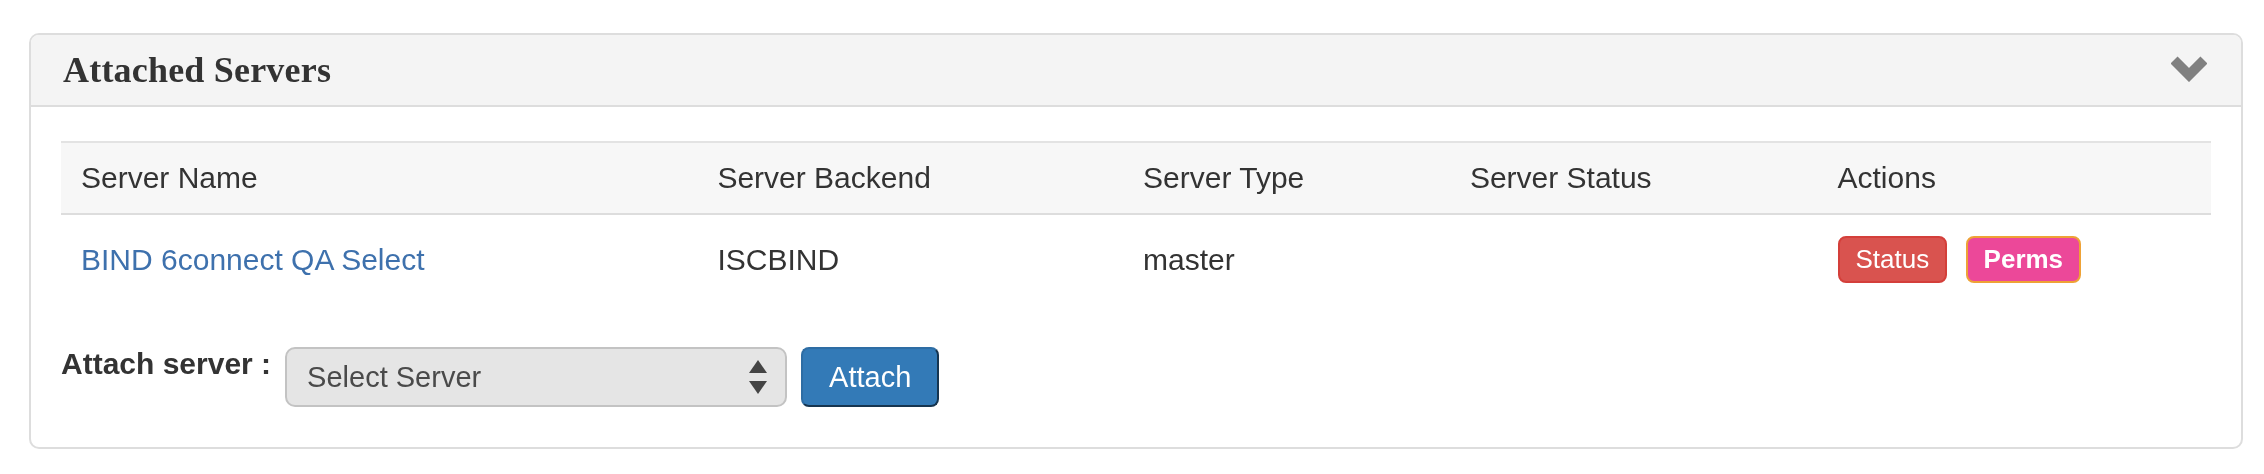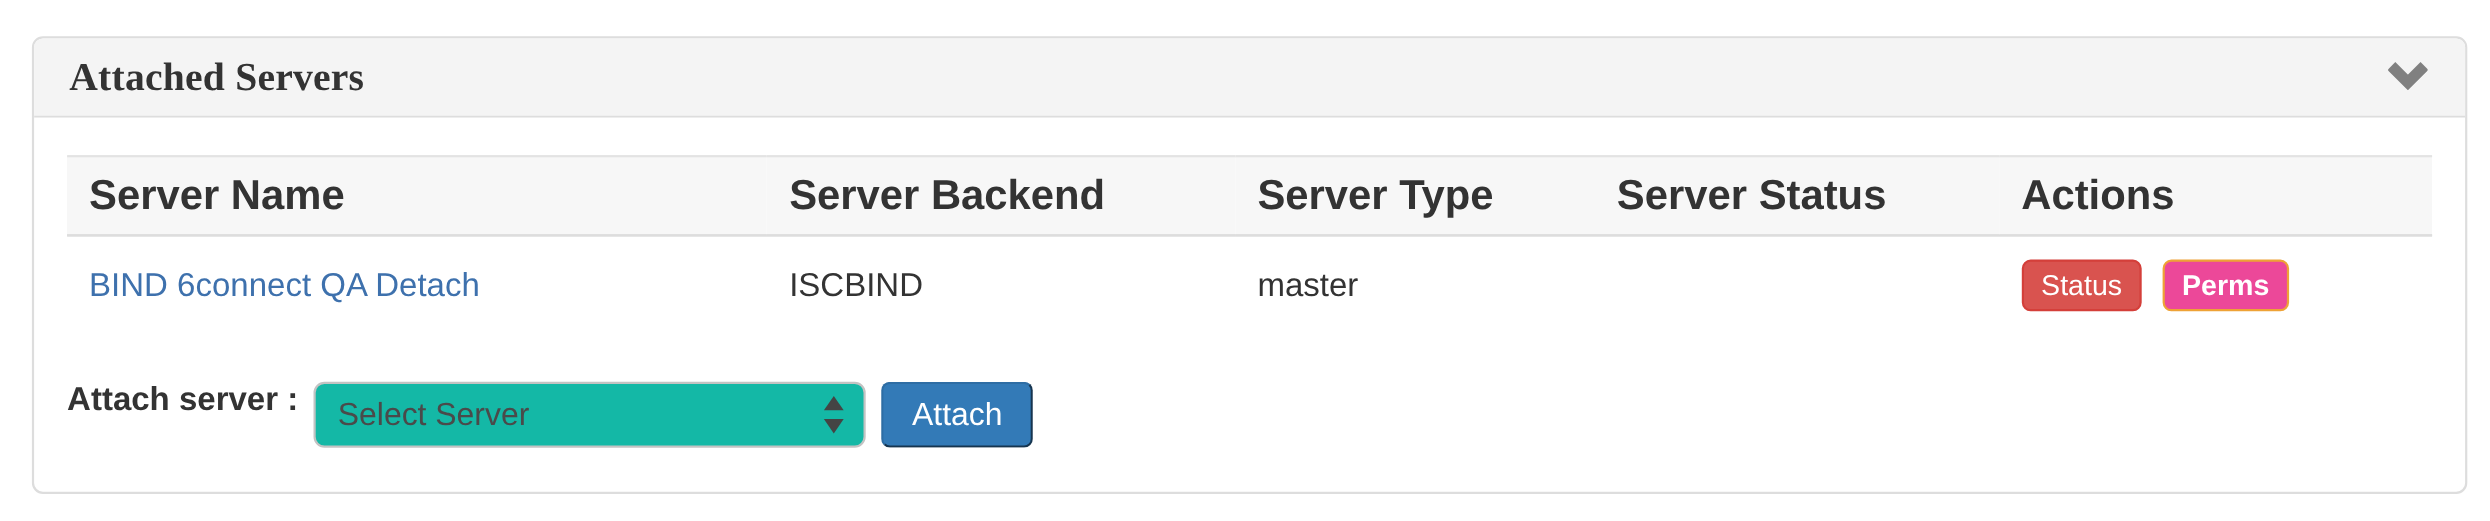--- a/index.html
+++ b/index.html
@@ -57,22 +57,22 @@
   table.servers-table {
     width: 100%;
     border-collapse: collapse;
     table-layout: fixed;
   }
   .servers-table thead tr {
     background: #f7f7f7;
   }
   .servers-table th {
     text-align: left;
-    font-size: 38px;
-    font-weight: 700;
+    font-size: 30px;
+    font-weight: 400;
     color: #333333;
     height: 72px;
     padding: 0 20px;
     border-top: 2px solid #e3e3e3;
     border-bottom: 2px solid #dddddd;
   }
   .servers-table td {
     font-size: 30px;
     color: #333333;
     height: 90px;
@@ -128,21 +128,21 @@
     width: 502px;
     height: 60px;
   }
   .select-wrap select {
     -webkit-appearance: none;
     appearance: none;
     width: 100%;
     height: 100%;
     border: 2px solid #c3c3c3;
     border-radius: 10px;
-    background: #14b8a6;
+    background: #e5e5e5;
     font-family: "Liberation Sans", sans-serif;
     font-size: 29px;
     color: #4a4a4a;
     padding: 0 82px 0 20px;
     cursor: pointer;
   }
   .select-arrows {
     position: absolute;
     right: 18px;
     top: 50%;
@@ -184,21 +184,21 @@
           <th class="col-name">Server Name</th>
           <th class="col-backend">Server Backend</th>
           <th class="col-type">Server Type</th>
           <th class="col-status">Server Status</th>
           <th class="col-actions">Actions</th>
         </tr>
       </thead>
       <tbody>
         <tr>
           <td>
-            <a class="server-link">BIND 6connect QA Detach</a>
+            <a class="server-link">BIND 6connect QA Select</a>
           </td>
           <td>ISCBIND</td>
           <td>master</td>
           <td></td>
           <td>
             <span class="btn btn-action btn-danger">Status</span>
             <span class="btn btn-action btn-warning">Perms</span>
           </td>
         </tr>
       </tbody>

